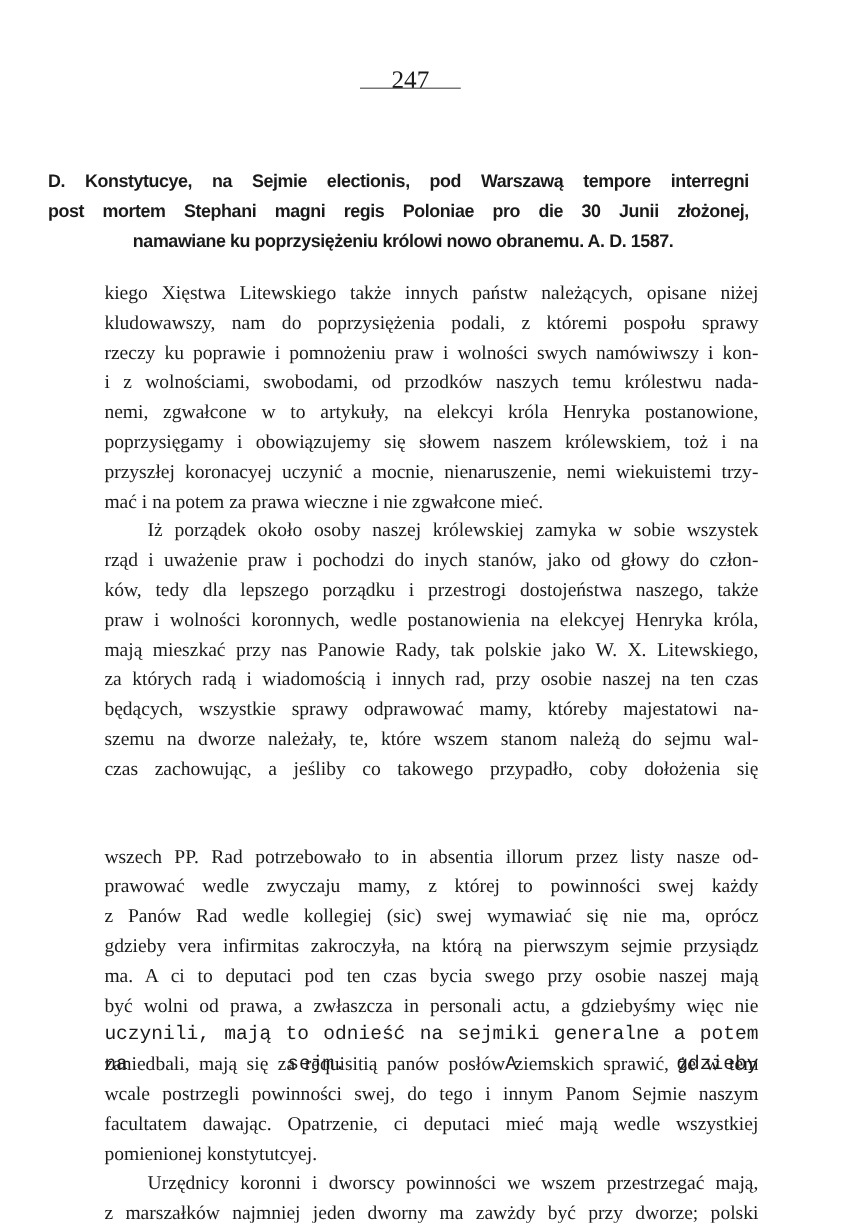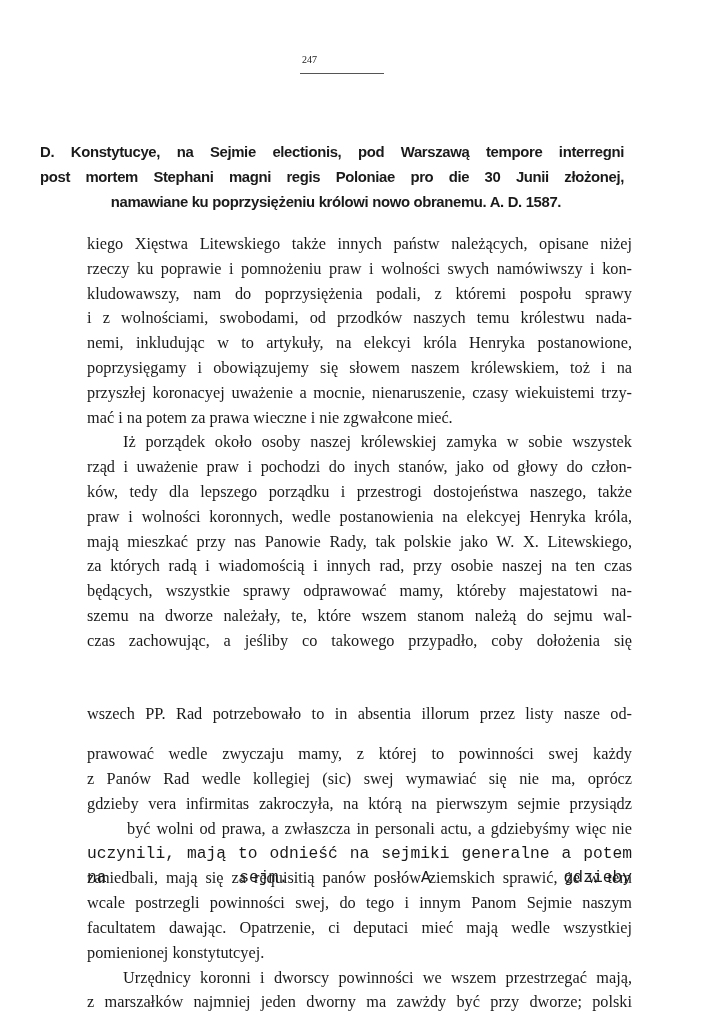--- a/index.html
+++ b/index.html
@@ -1,18 +1,18 @@
 <!DOCTYPE html>
 <html><head>
 <meta charset="utf-8">
 <style>
   html, body { margin:0; padding:0; background:#ffffff; }
   body { width:720px; height:1019px; position:relative; overflow:hidden; color:#1a1a1a; }
-  .page-number { position:absolute; top:54px; left:302px; width:80px; text-align:left;
-    font-family:"Liberation Serif", serif; font-size:10px; }
+  .page-number { position:absolute; top:54px; left:302px; width:80px; text-align:center;
+    font-family:"Liberation Serif", serif; font-size:21px; }
   .page-rule { position:absolute; top:73px; left:300px; width:84px; border-top:1px solid #555; }
   .heading { position:absolute; top:139px; left:40px; width:596px;
     font-family:"Liberation Sans", sans-serif; font-weight:bold; font-size:15.2px; line-height:25px;
     letter-spacing:-0.35px; transform:scaleX(0.98); transform-origin:left top; }
   .heading .hl { display:block; text-align:justify; text-align-last:justify; }
   .heading .hl.last { text-align:center; text-align-last:center; padding:0 18px 0 26px; }
   .body-text { position:absolute; top:232px; left:87px; width:545px;
     font-family:"Liberation Serif", serif; font-size:16.3px; line-height:24.8px; }
   .body-text .ln { display:block; text-align:justify; text-align-last:justify; white-space:nowrap; height:24.8px; overflow:visible; }
   .body-text .ln.end { text-align-last:left; }
@@ -25,41 +25,42 @@
 <div class="page-rule"></div>
 
 <div class="heading">
   <span class="hl">D.  Konstytucye, na Sejmie electionis, pod Warszawą tempore interregni</span>
   <span class="hl">post mortem Stephani magni regis Poloniae pro die 30 Junii złożonej,</span>
   <span class="hl last">namawiane ku poprzysiężeniu królowi nowo obranemu. A. D. 1587.</span>
 </div>
 
 <div class="body-text" id="body-text">
     <span class="ln" style="white-space: normal;">kiego Xięstwa Litewskiego także innych państw należących, opisane niżej</span>
+    <span class="ln" style="white-space: normal;">kludowawszy, nam do poprzysiężenia podali, z któremi pospołu sprawy</span>
     <span class="ln" style="white-space: normal;">rzeczy ku poprawie i pomnożeniu praw i wolności swych namówiwszy i kon-</span>
-    <span class="ln" style="white-space: normal;">kludowawszy, nam do poprzysiężenia podali, z któremi pospołu sprawy</span>
     <span class="ln" style="white-space: normal;">i z wolnościami, swobodami, od przodków naszych temu królestwu nada-</span>
-    <span class="ln" style="white-space: normal;">nemi, inkludując w to artykuły, na elekcyi króla Henryka postanowione,</span>
+    <span class="ln" style="white-space: normal;">nemi, zgwałcone w to artykuły, na elekcyi króla Henryka postanowione,</span>
     <span class="ln" style="white-space: normal;">poprzysięgamy i obowiązujemy się słowem naszem królewskiem, toż i na</span>
-    <span class="ln" style="white-space: normal;">przyszłej koronacyej uważenie a mocnie, nienaruszenie, czasy wiekuistemi trzy-</span>
+    <span class="ln" style="white-space: normal;">przyszłej koronacyej uczynić a mocnie, nienaruszenie, nemi wiekuistemi trzy-</span>
     <span class="ln end">mać i na potem za prawa wieczne i nie zgwałcone mieć.</span>
     <span class="ln indent" style="white-space: normal;">Iż porządek około osoby naszej królewskiej zamyka w sobie wszystek</span>
     <span class="ln" style="white-space: normal;">rząd i uważenie praw i pochodzi do inych stanów, jako od głowy do człon-</span>
     <span class="ln" style="white-space: normal;">ków, tedy dla lepszego porządku i przestrogi dostojeństwa naszego, także</span>
     <span class="ln" style="white-space: normal;">praw i wolności koronnych, wedle postanowienia na elekcyej Henryka króla,</span>
     <span class="ln" style="white-space: normal;">mają mieszkać przy nas Panowie Rady, tak polskie jako W. X. Litewskiego,</span>
     <span class="ln" style="white-space: normal;">za których radą i wiadomością i innych rad, przy osobie naszej na ten czas</span>
     <span class="ln" style="white-space: normal;">będących, wszystkie sprawy odprawować mamy, któreby majestatowi na-</span>
     <span class="ln" style="white-space: normal;">szemu na dworze należały, te, które wszem stanom należą do sejmu wal-</span>
     <span class="ln" style="white-space: normal;">czas zachowując, a jeśliby co takowego przypadło, coby dołożenia się</span>
     <span class="ln" style="white-space: normal; margin-top: 48px;">wszech PP. Rad potrzebowało to in absentia illorum przez listy nasze od-</span>
-    <span class="ln" style="white-space: normal; margin-top: 16px;">prawować wedle zwyczaju mamy, z której to powinności swej każdy</span>
+    <span class="ln" style="white-space: normal;">prawować wedle zwyczaju mamy, z której to powinności swej każdy</span>
     <span class="ln" style="white-space: normal;">z Panów Rad wedle kollegiej (sic) swej wymawiać się nie ma, oprócz</span>
     <span class="ln" style="white-space: normal;">gdzieby vera infirmitas zakroczyła, na którą na pierwszym sejmie przysiądz</span>
-    <span class="ln" style="white-space: normal; margin-left: 40px;">być wolni od prawa, a zwłaszcza in personali actu, a gdziebyśmy więc nie</span>
+    <span class="ln" style="white-space: normal;">ma.  A ci to deputaci pod ten czas bycia swego przy osobie naszej mają</span>
+    <span class="ln" style="white-space: normal;">być wolni od prawa, a zwłaszcza in personali actu, a gdziebyśmy więc nie</span>
     <span class="ln" style="white-space: normal; font-family: Liberation Mono, monospace;">uczynili, mają to odnieść na sejmiki generalne a potem na sejm.  A gdzieby</span>
     <span class="ln" style="white-space: normal;">zaniedbali, mają się za requisitią panów posłów ziemskich sprawić, że w tem</span>
     <span class="ln" style="white-space: normal;">wcale postrzegli powinności swej, do tego i innym Panom Sejmie naszym</span>
     <span class="ln" style="white-space: normal;">facultatem dawając.  Opatrzenie, ci deputaci mieć mają wedle wszystkiej</span>
     <span class="ln end">pomienionej konstytutcyej.</span>
     <span class="ln indent" style="white-space: normal;">Urzędnicy koronni i dworscy powinności we wszem przestrzegać mają,</span>
     <span class="ln" style="white-space: normal;">z marszałków najmniej jeden dworny ma zawżdy być przy dworze; polski</span>
   </div>
 
 </body></html>

